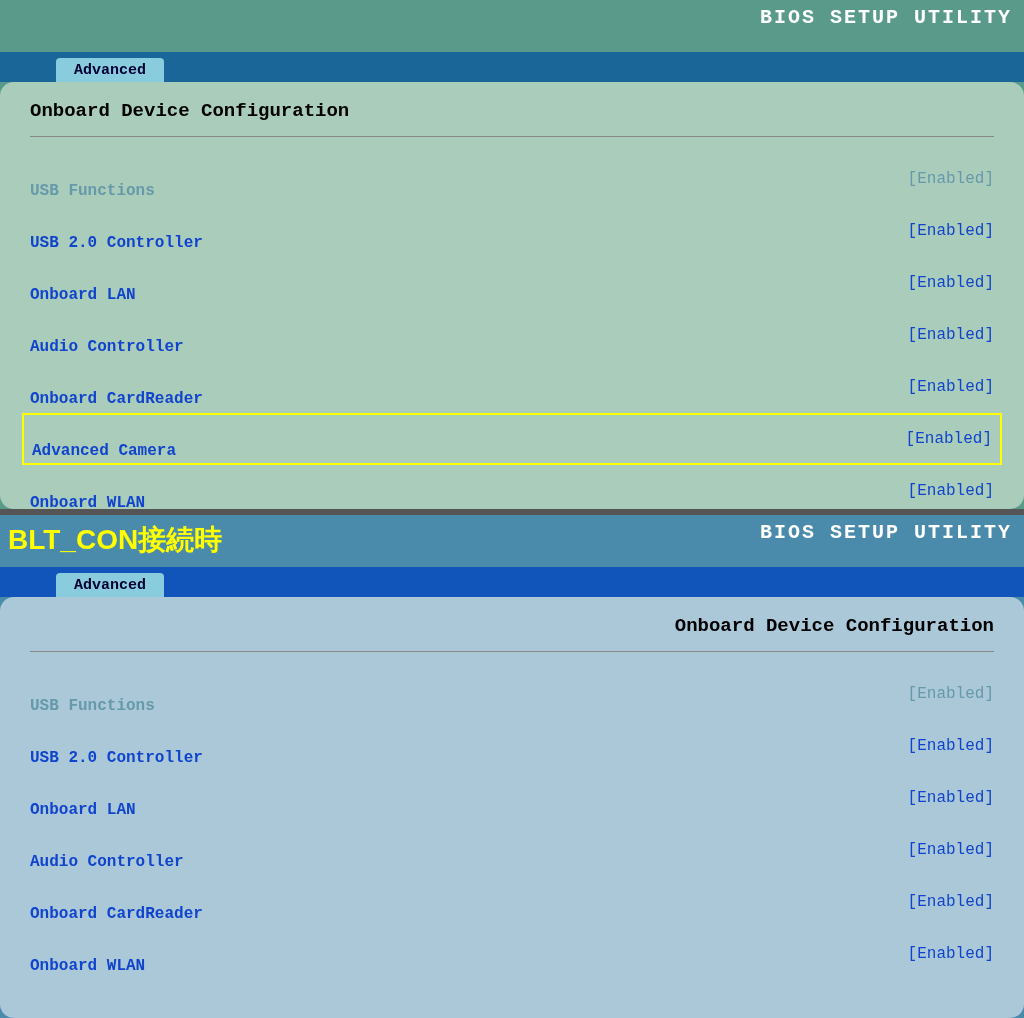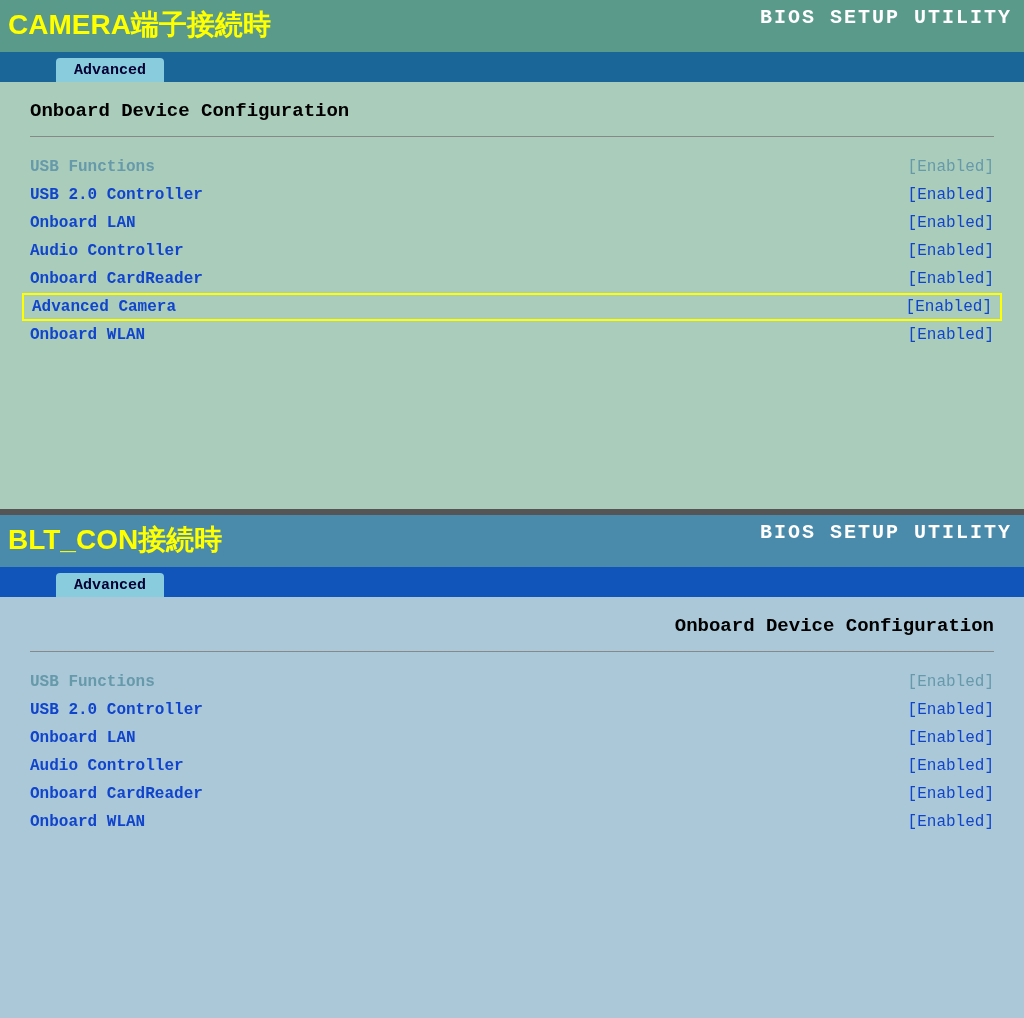--- a/index.html
+++ b/index.html
@@ -85,20 +85,21 @@
 
     
     .bios-content {
       position: absolute;
       top: 82px;
       left: 0;
       right: 0;
       bottom: 0;
       background: #aaccbb;
       padding: 18px 30px 24px 30px;
+      border-radius: 14px;
     }
 
     .bios-content-bottom {
       background: #aac8d8;
     }
 
     .section-title {
       font-size: 19px;
       font-weight: bold;
       color: #000000;
@@ -129,20 +130,21 @@
     .bios-row.highlighted {
       border: 2px solid #ffff00;
       padding: 3px 8px;
       color: #1144cc;
       margin: 0 -8px;
     }
 
     .bios-row .item-name {
       color: #1144cc;
       font-weight: bold;
+      margin-top: 24px;
     }
 
     .bios-row .item-value {
       color: #1144cc;
       font-weight: normal;
     }
 
     
     .panel-bottom .bios-row {
       color: #2255dd;
@@ -156,21 +158,20 @@
     .usb-functions .item-value {
       color: #6699aa !important;
     }
   </style>
 </head>
 <body>
 
 <div class="outer-wrapper">
 
   <div class="panel panel-top">
-    <span class="annotation">CAMERA端子接続時</span>
     <span class="bios-label">BIOS SETUP UTILITY</span>
 
     <div class="tab-bar">
       <div class="tab">Advanced</div>
     </div>
 
     <div class="bios-content">
       <div class="section-title">Onboard Device Configuration</div>
       <hr class="divider">
       <div class="bios-table">

